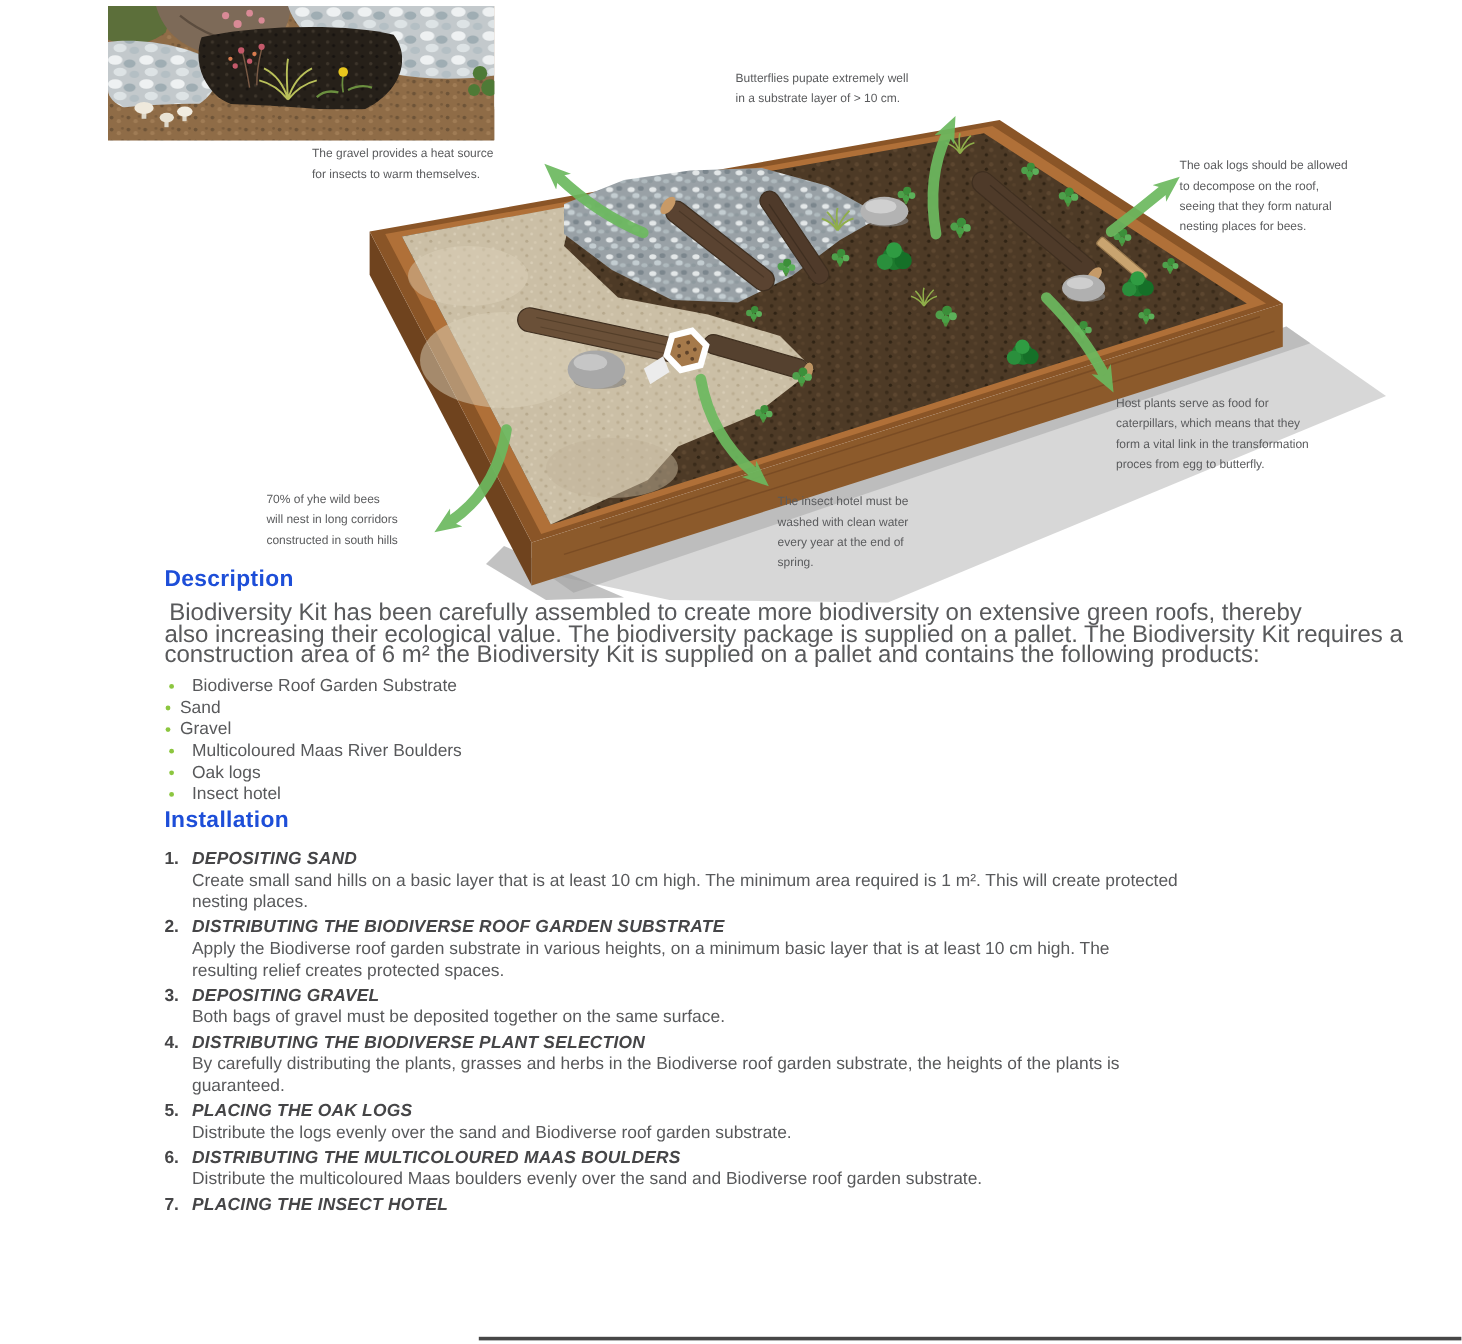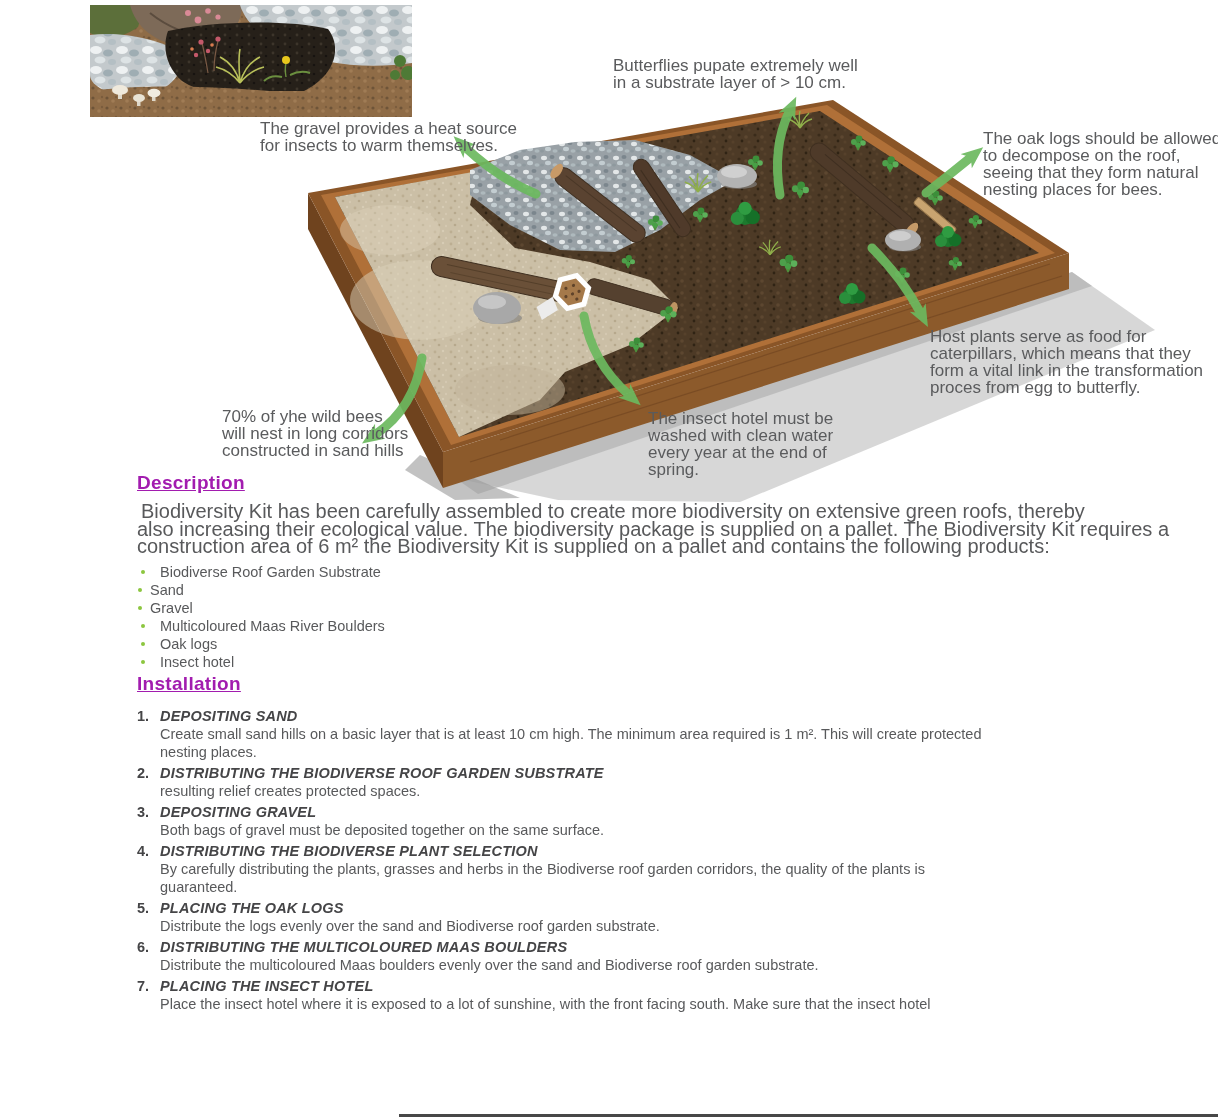--- a/index.html
+++ b/index.html
@@ -3,23 +3,23 @@
 <meta charset="utf-8">
 <title>Biodiversity Kit</title>
 <style>
   html,body{margin:0;padding:0;background:#ffffff;}
   body{
     width:1218px;height:1120px;position:relative;overflow:hidden;
     font-family:"Liberation Sans",sans-serif;color:#58595b;
   }
   .photo{position:absolute;left:90px;top:5px;width:322px;height:112px;}
   .diagram{position:absolute;left:0;top:0;width:1218px;height:510px;}
-  .ann{position:absolute;font-size:17px;line-height:17px;color:#5a5b5d;white-space:nowrap;}
+  .ann{position:absolute;font-size:10px;line-height:17px;color:#5a5b5d;white-space:nowrap;}
   .content{position:absolute;left:137px;top:472px;width:1000px;}
-  h2.green{color:#a21caf;font-size:19px;font-weight:bold;margin:0 0 9px 0;letter-spacing:.3px;text-decoration:underline;}
+  h2.green{color:#1d4ed8;font-size:19px;font-weight:bold;margin:0 0 9px 0;letter-spacing:.3px;}
   .para{font-size:20px;line-height:17.5px;margin:0 0 9px 0;white-space:nowrap;}
   .para div:first-child{padding-left:4px;}
   .products{list-style:none;margin:2px 0 0 0;padding:0;font-size:14.5px;}
   .products li{display:flex;align-items:flex-start;margin-bottom:3.5px;line-height:14.5px;}
   .products .dot{flex:0 0 4px;width:4px;height:4px;border-radius:50%;background:#8cc63f;margin-top:5px;}
   .products li.wide .dot{margin-left:4px;margin-right:15px;}
   .products li.tight .dot{margin-left:1px;margin-right:8px;}
   .inst{}
   .steps{list-style:none;margin:12px 0 0 0;padding:0;font-size:14.5px;}
   .steps li{margin-bottom:3px;}
@@ -292,21 +292,21 @@
 </div>
 <div class="ann" style="left:930px;top:328px">
   <div>Host plants serve as food for</div>
   <div>caterpillars, which means that they</div>
   <div>form a vital link in the transformation</div>
   <div>proces from egg to butterfly.</div>
 </div>
 <div class="ann" style="left:222px;top:408px">
   <div>70% of yhe wild bees</div>
   <div>will nest in long corridors</div>
-  <div>constructed in sand hills</div>
+  <div>constructed in south hills</div>
 </div>
 <div class="ann" style="left:648px;top:410px">
   <div>The insect hotel must be</div>
   <div>washed with clean water</div>
   <div>every year at the end of</div>
   <div>spring.</div>
 </div>
 
 <div class="content">
   <h2 class="green">Description</h2>
@@ -354,39 +354,40 @@
           <div>Create small sand hills on a basic layer that is at least 10 cm high. The minimum area required is 1 m². This will create protected</div>
           <div>nesting places.</div>
         </div>
       </li>
       <li>
         <div class="step-head">
             <span class="num">2.</span>
             <span class="step-title">DISTRIBUTING THE BIODIVERSE ROOF GARDEN SUBSTRATE</span>
           </div>
         <div class="step-body">
+          <div>Apply the Biodiverse roof garden substrate in various heights, on a minimum basic layer that is at least 10 cm high. The</div>
           <div>resulting relief creates protected spaces.</div>
         </div>
       </li>
       <li>
         <div class="step-head">
             <span class="num">3.</span>
             <span class="step-title">DEPOSITING GRAVEL</span>
           </div>
         <div class="step-body">
           <div>Both bags of gravel must be deposited together on the same surface.</div>
         </div>
       </li>
       <li>
         <div class="step-head">
             <span class="num">4.</span>
             <span class="step-title">DISTRIBUTING THE BIODIVERSE PLANT SELECTION</span>
           </div>
         <div class="step-body">
-          <div>By carefully distributing the plants, grasses and herbs in the Biodiverse roof garden corridors, the quality of the plants is</div>
+          <div>By carefully distributing the plants, grasses and herbs in the Biodiverse roof garden substrate, the heights of the plants is</div>
           <div>guaranteed.</div>
         </div>
       </li>
       <li>
         <div class="step-head">
             <span class="num">5.</span>
             <span class="step-title">PLACING THE OAK LOGS</span>
           </div>
         <div class="step-body">
           <div>Distribute the logs evenly over the sand and Biodiverse roof garden substrate.</div>
@@ -400,20 +401,19 @@
         <div class="step-body">
           <div>Distribute the multicoloured Maas boulders evenly over the sand and Biodiverse roof garden substrate.</div>
         </div>
       </li>
       <li>
         <div class="step-head">
             <span class="num">7.</span>
             <span class="step-title">PLACING THE INSECT HOTEL</span>
           </div>
         <div class="step-body">
-          <div>Place the insect hotel where it is exposed to a lot of sunshine, with the front facing south. Make sure that the insect hotel</div>
         </div>
       </li>
     </ol>
   </div>
 </div>
 
 <div class="bottom-rule"></div>
 
 </body></html>

